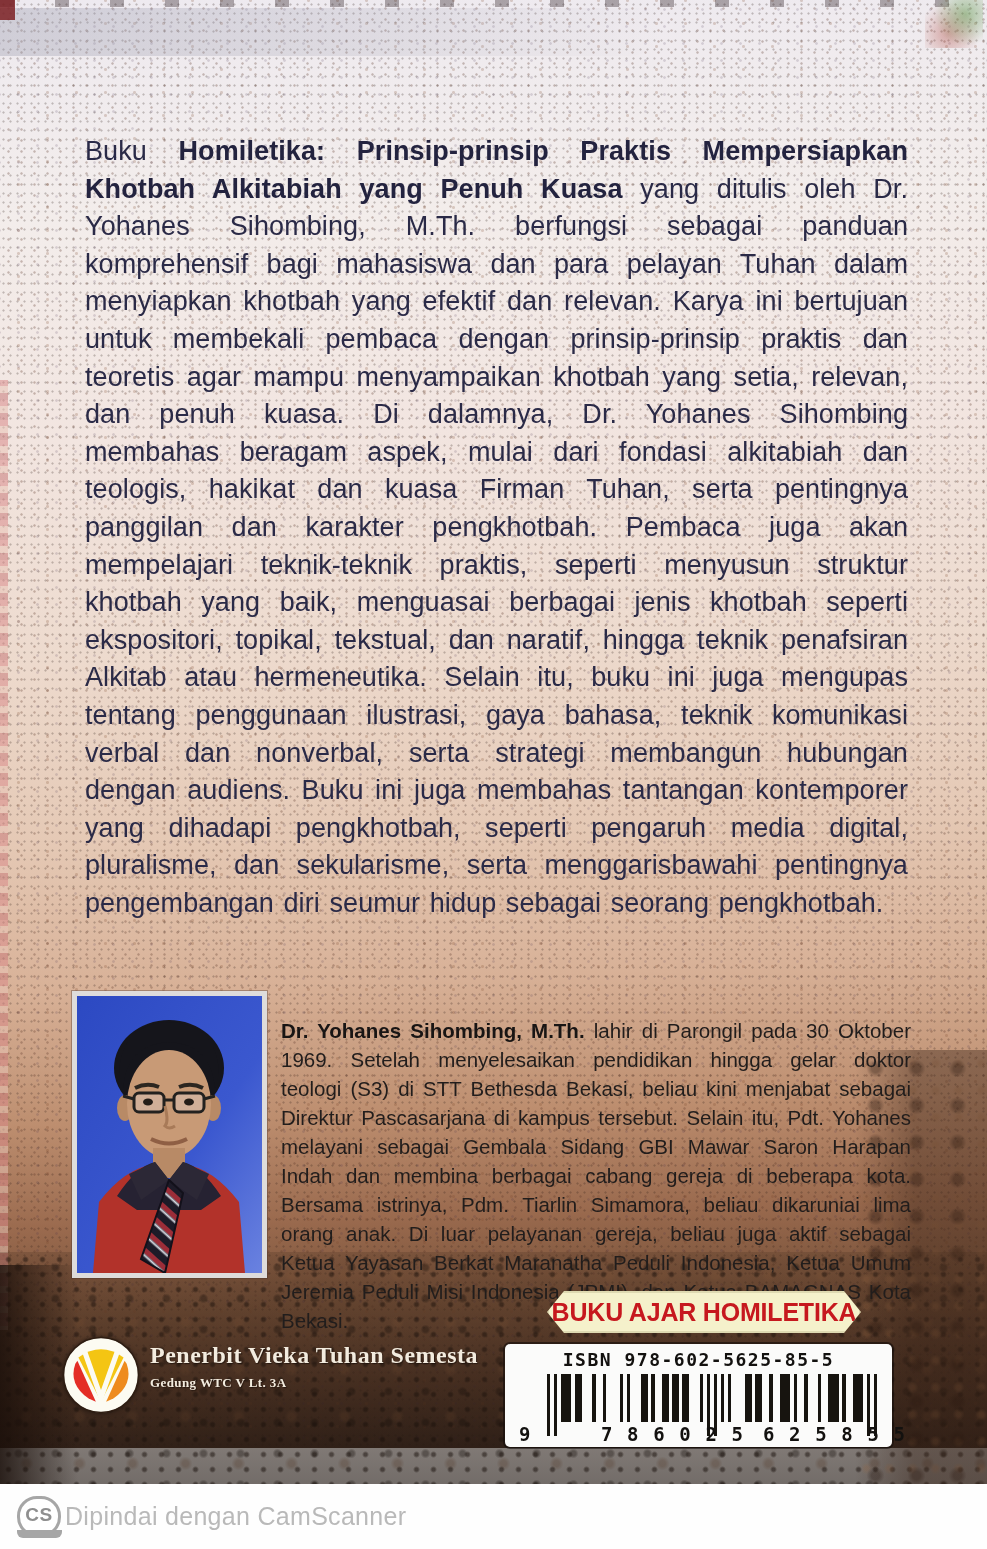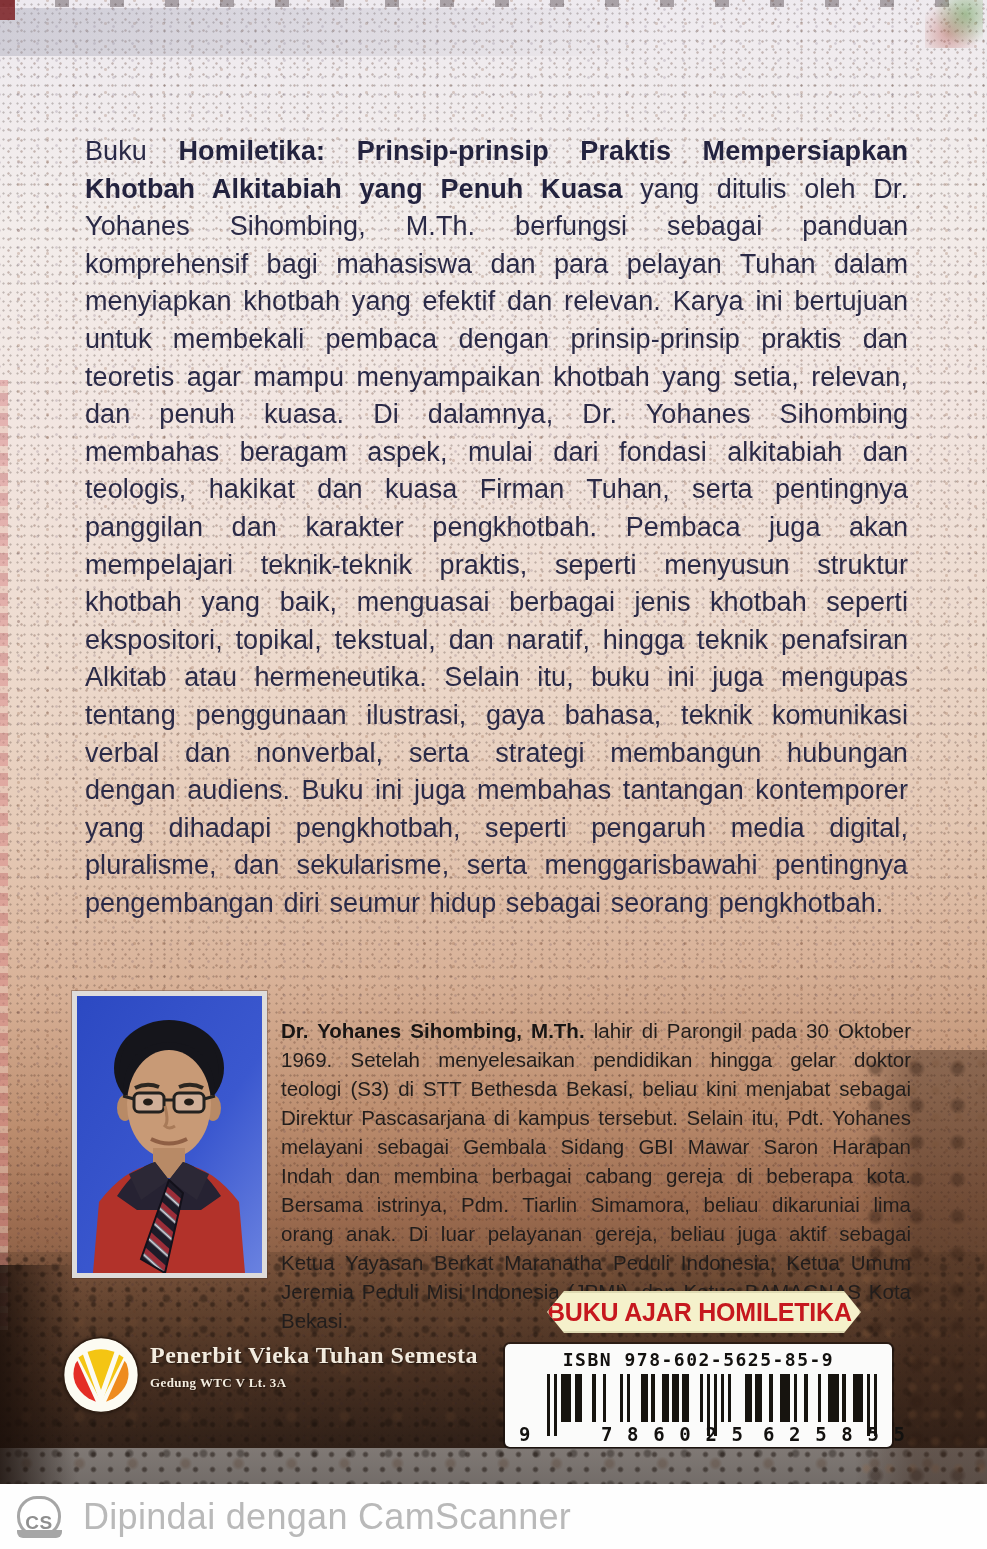--- a/index.html
+++ b/index.html
@@ -56,21 +56,21 @@
   
   .bio-photo{position:absolute;left:72px;top:991px;width:195px;height:287px;
     border:5px solid rgba(238,232,220,.92);box-shadow:0 0 0 1px rgba(70,50,40,.35);background:#3050c8}
   .bio-photo svg{display:block;width:100%;height:100%}
   .bio{position:absolute;left:281px;top:1016px;width:630px;
     font-size:20.5px;line-height:29px;text-align:justify;color:#211d1c;word-spacing:1.5px;}
   .bio b{font-weight:bold;color:#181514}
 
   
   .badge{position:absolute;left:547px;top:1291px;width:314px;height:42px;
-    background:#f5f1cb;display:flex;align-items:center;
+    background:#f5f1cb;display:flex;align-items:center;justify-content:center;
     clip-path:polygon(17px 0,calc(100% - 17px) 0,100% 50%,calc(100% - 17px) 100%,17px 100%,0 50%);
     box-shadow:inset 0 0 0 2px rgba(120,110,60,.18);}
   .badge span{font-weight:bold;font-size:25px;letter-spacing:-.2px;color:#c6181e;
     font-family:"Liberation Sans",sans-serif;transform:scaleY(1.05);}
 
   
   .barcode{position:absolute;left:505px;top:1344px;width:387px;height:103px;
     background:#fbfbfa;border-radius:5px;box-shadow:0 0 0 2px rgba(15,10,8,.55);}
   .isbn{position:absolute;left:0;top:5px;width:100%;text-align:center;
     font-family:"DejaVu Sans Mono",monospace;font-weight:bold;font-size:18px;
@@ -90,25 +90,25 @@
   .publogo svg{display:block;width:100%;height:100%;filter:drop-shadow(0 0 2px rgba(0,0,0,.5))}
   .pubtext{position:absolute;left:150px;top:1340px;width:400px;color:#f3ecdf;
     font-family:"Liberation Serif",serif;text-shadow:1px 1px 1px rgba(20,10,5,.6);}
   .pubname{font-weight:bold;font-size:24px;letter-spacing:.5px;line-height:30px}
   .publine{font-weight:bold;font-size:13px;letter-spacing:.4px;line-height:25px}
 
   
   .footer{position:absolute;left:0;top:1484px;width:987px;height:65px;background:#fefefe;
     display:flex;align-items:center;}
   .cs-icon{position:relative;width:44px;height:41px;margin-left:17px;border:3.5px solid #a6a6a6;
-    border-radius:20px;background:#fff;display:flex;align-items:flex-end;justify-content:center;flex:0 0 auto}
+    border-radius:20px;background:#fff;display:flex;align-items:center;justify-content:center;flex:0 0 auto}
   .cs-icon span{font-weight:bold;font-size:19px;color:#8f8f8f;letter-spacing:.5px;margin-top:-4px}
   .cs-base{position:absolute;left:-3.5px;right:-3.5px;bottom:-3.5px;height:8px;background:#a6a6a6;
     border-radius:0 0 6px 6px}
-  .cs-text{margin-left:22px;font-size:36px;color:#b9b9b9;letter-spacing:.3px}
+  .cs-text{margin-left:4px;font-size:25px;color:#b9b9b9;letter-spacing:.3px}
 </style>
 </head>
 <body>
 
 <div class="page">
   <div class="cover">
     <div class="speckle"></div>
     <div class="top-band"></div>
     <div class="top-edge"></div>
     <div class="corner-tl"></div>
@@ -159,21 +159,21 @@
       </svg>
     </div>
 
     <p class="bio"><b>Dr. Yohanes Sihombing, M.Th.</b> <span>lahir di Parongil pada 30 Oktober 1969. Setelah menyelesaikan pendidikan hingga gelar doktor teologi (S3) di STT Bethesda Bekasi, beliau kini menjabat sebagai Direktur Pascasarjana di kampus tersebut. Selain itu, Pdt. Yohanes melayani sebagai Gembala Sidang GBI Mawar Saron Harapan Indah dan membina berbagai cabang gereja di beberapa kota. Bersama istrinya, Pdm. Tiarlin Simamora, beliau dikaruniai lima orang anak. Di luar pelayanan gereja, beliau juga aktif sebagai Ketua Yayasan Berkat Maranatha Peduli Indonesia, Ketua Umum Jeremia Peduli Misi Indonesia (JPMI), dan Ketua BAMAGNAS Kota Bekasi.</span></p>
 
     <div class="badge">
       <span>BUKU AJAR HOMILETIKA</span>
     </div>
 
     <div class="barcode">
-      <div class="isbn">ISBN 978-602-5625-85-9</div>
+      <div class="isbn">ISBN 978-602-5625-85-5</div>
       <div class="bars" id="bars">
           <i class="bar tall" style="left: 0px; width: 3.47368px;"></i>
           <i class="bar tall" style="left: 6.94737px; width: 3.47368px;"></i>
           <i class="bar" style="left: 13.8947px; width: 10.4211px;"></i>
           <i class="bar" style="left: 27.7895px; width: 6.94737px;"></i>
           <i class="bar" style="left: 45.1579px; width: 3.47368px;"></i>
           <i class="bar" style="left: 55.5789px; width: 3.47368px;"></i>
           <i class="bar" style="left: 72.9474px; width: 3.47368px;"></i>
           <i class="bar" style="left: 79.8947px; width: 3.47368px;"></i>
           <i class="bar" style="left: 93.7895px; width: 6.94737px;"></i>

